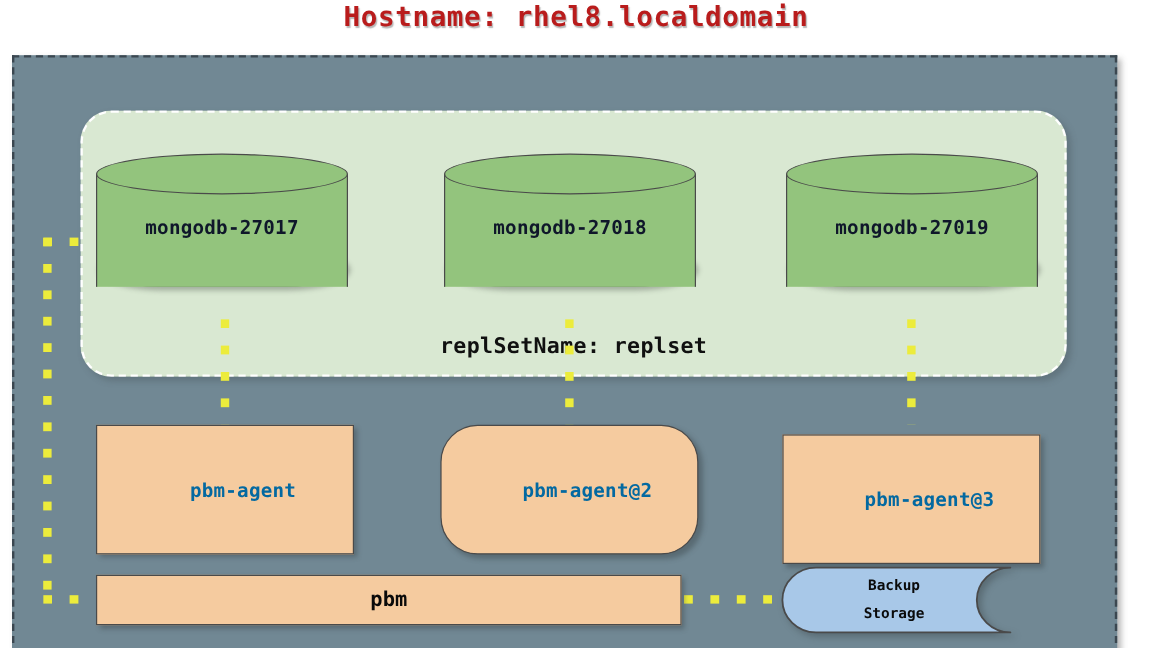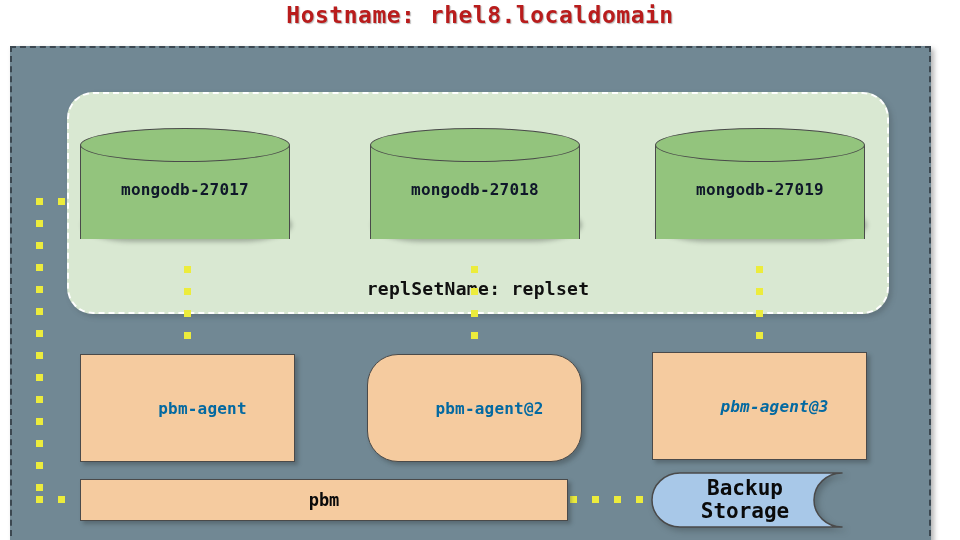--- a/index.html
+++ b/index.html
@@ -183,21 +183,21 @@
     top: 0;
     overflow: visible;
     filter: drop-shadow(3px 3px 3px rgba(60,70,75,0.45));
   }
   #backup-storage-label {
     position: absolute;
     left: 0;
     top: 5px;
     width: 186px;
     text-align: center;
-    font-size: 21px;
+    font-size: 12px;
     font-weight: bold;
     line-height: 23px;
     color: #0a0a0a;
     white-space: pre-line;
   }
 
   
   .dots-v, .dots-h {
     position: absolute;
   }
@@ -257,21 +257,21 @@
 <div class="dots-h" style="left:36px; top:496px; width:50px;"></div>
 
 <div class="dots-h" style="left:570px; top:496px; width:88px;"></div>
 
 <div class="agent-box" style="left:80px; top:354px;">
   <div class="agent-label">pbm-agent</div>
 </div>
 <div class="agent-box" style="left:367px; top:354px;border-radius:31px;">
   <div class="agent-label">pbm-agent@2</div>
 </div>
-<div class="agent-box" style="left:652px; top:352px;font-style:italic;">
+<div class="agent-box" style="left:652px; top:362px;">
   <div class="agent-label">pbm-agent@3</div>
 </div>
 
 <div id="pbm-bar">
   <div id="pbm-label">pbm</div>
 </div>
 
 <div id="backup-storage">
   <svg width="218" height="56" viewBox="0 0 218 56">
     <path d="M 28 1 L 190 1 A 28 27 0 0 0 190 55 L 28 55 A 28 27 0 0 1 28 1 Z" fill="#a8c8e8" stroke="#4a4a4a" stroke-width="1.5" stroke-linejoin="round"></path>

